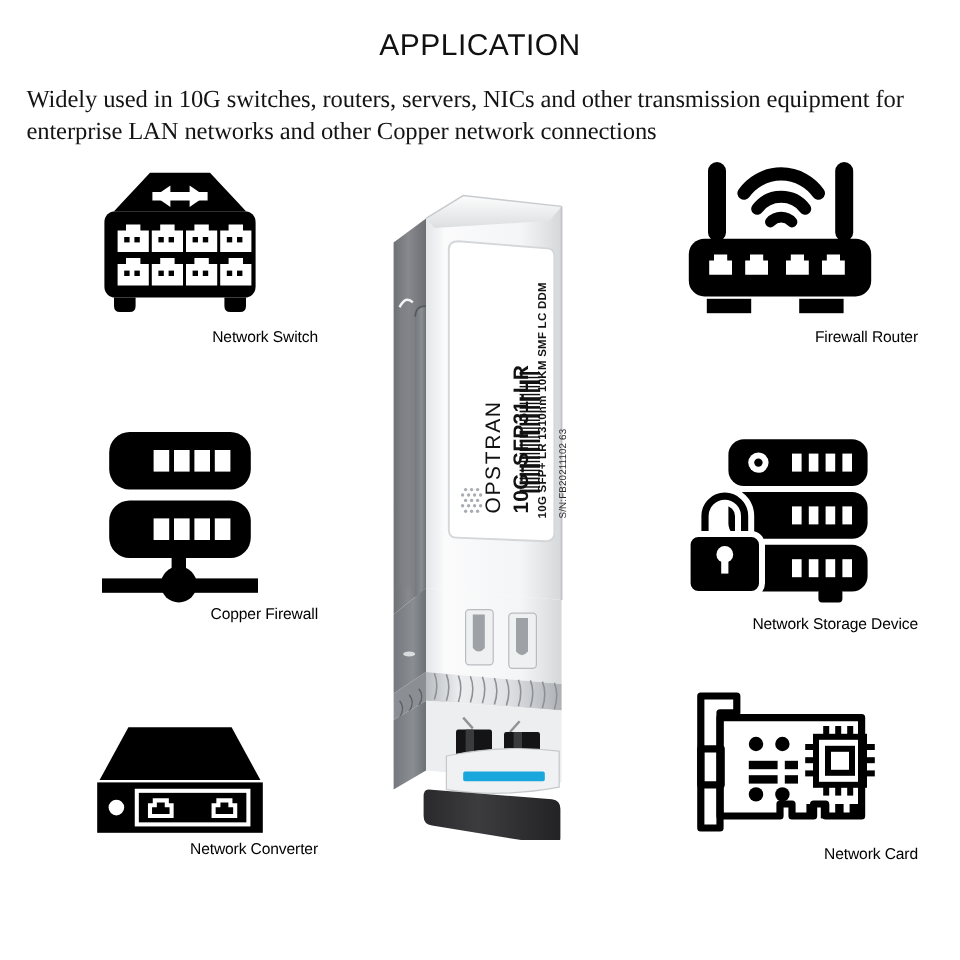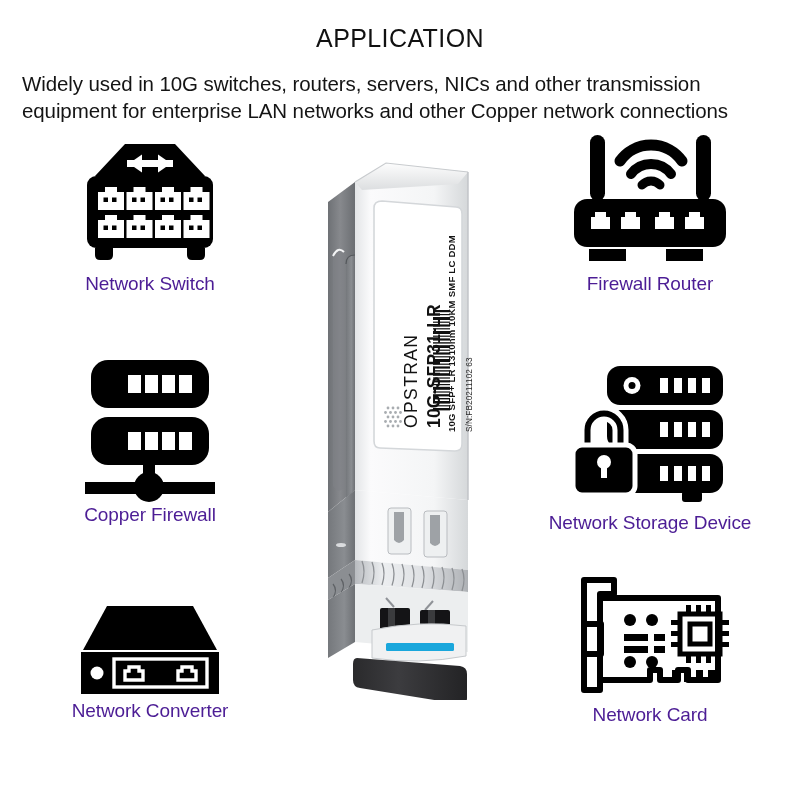--- a/index.html
+++ b/index.html
@@ -15,29 +15,29 @@
   
   #title {
     position: absolute; top: 24px; left: 0; width: 800px;
     text-align: center;
     font-size: 25px; font-weight: 400; letter-spacing: .4px;
     color: #111;
   }
   #desc {
     position: absolute; top: 70px; left: 22px; width: 762px;
     font-size: 20.5px; line-height: 27px; font-weight: 400;
-    color: #141414; letter-spacing: -.1px;
+    color: #141414; letter-spacing: -.1px; font-family: Liberation Serif, serif;
   }
 
   
   .cell { position: absolute; width: 230px; text-align: center; }
   .glyph { position: relative; margin: 0 auto; }
   .cap {
-    font-size: 19px; font-weight: 400; color: #4c1d95;
-    white-space: nowrap; letter-spacing: -.1px;
+    font-size: 13px; font-weight: 400; color: #000000;
+    white-space: nowrap; letter-spacing: -.1px; text-align: right;
   }
 
   .L1 { left: 35px;  top: 138px; }
   .L2 { left: 35px;  top: 352px; }
   .L3 { left: 35px;  top: 588px; }
   .R1 { left: 535px; top: 133px; }
   .R2 { left: 535px; top: 360px; }
   .R3 { left: 535px; top: 572px; }
 
   svg { display: block; margin: 0 auto; }

